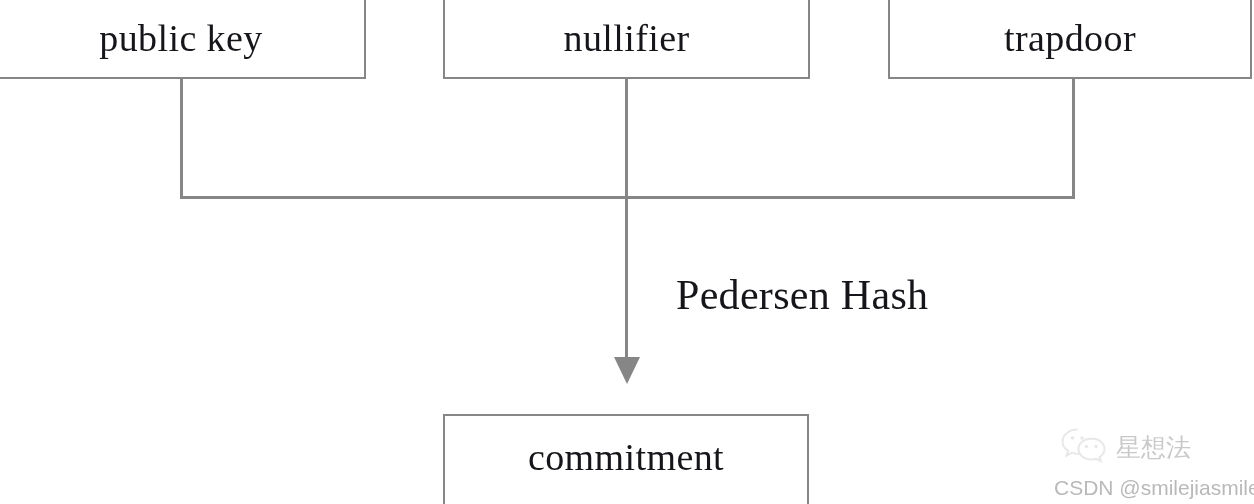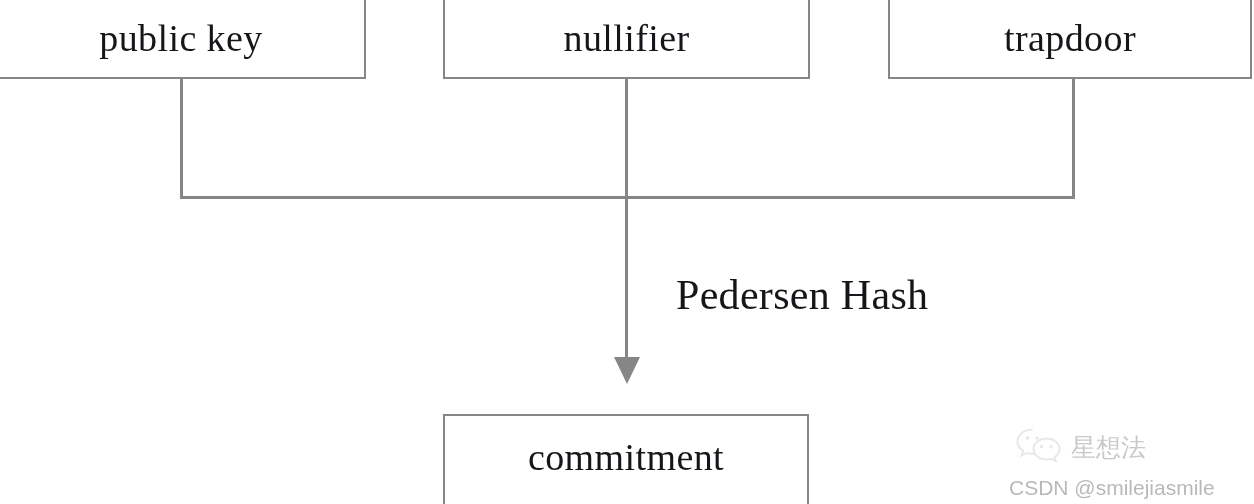--- a/index.html
+++ b/index.html
@@ -120,21 +120,21 @@
     font-size: 42px;
     line-height: 1;
     color: #16161a;
     white-space: nowrap;
     letter-spacing: 0.3px;
   }
 
   
   #watermark {
     position: absolute;
-    left: 1015px;
+    left: 1060px;
     top: 424px;
     width: 194px;
     height: 80px;
     display: flex;
     flex-direction: column;
     align-items: flex-start;
     justify-content: flex-start;
   }
   #watermark-top {
     display: flex;

